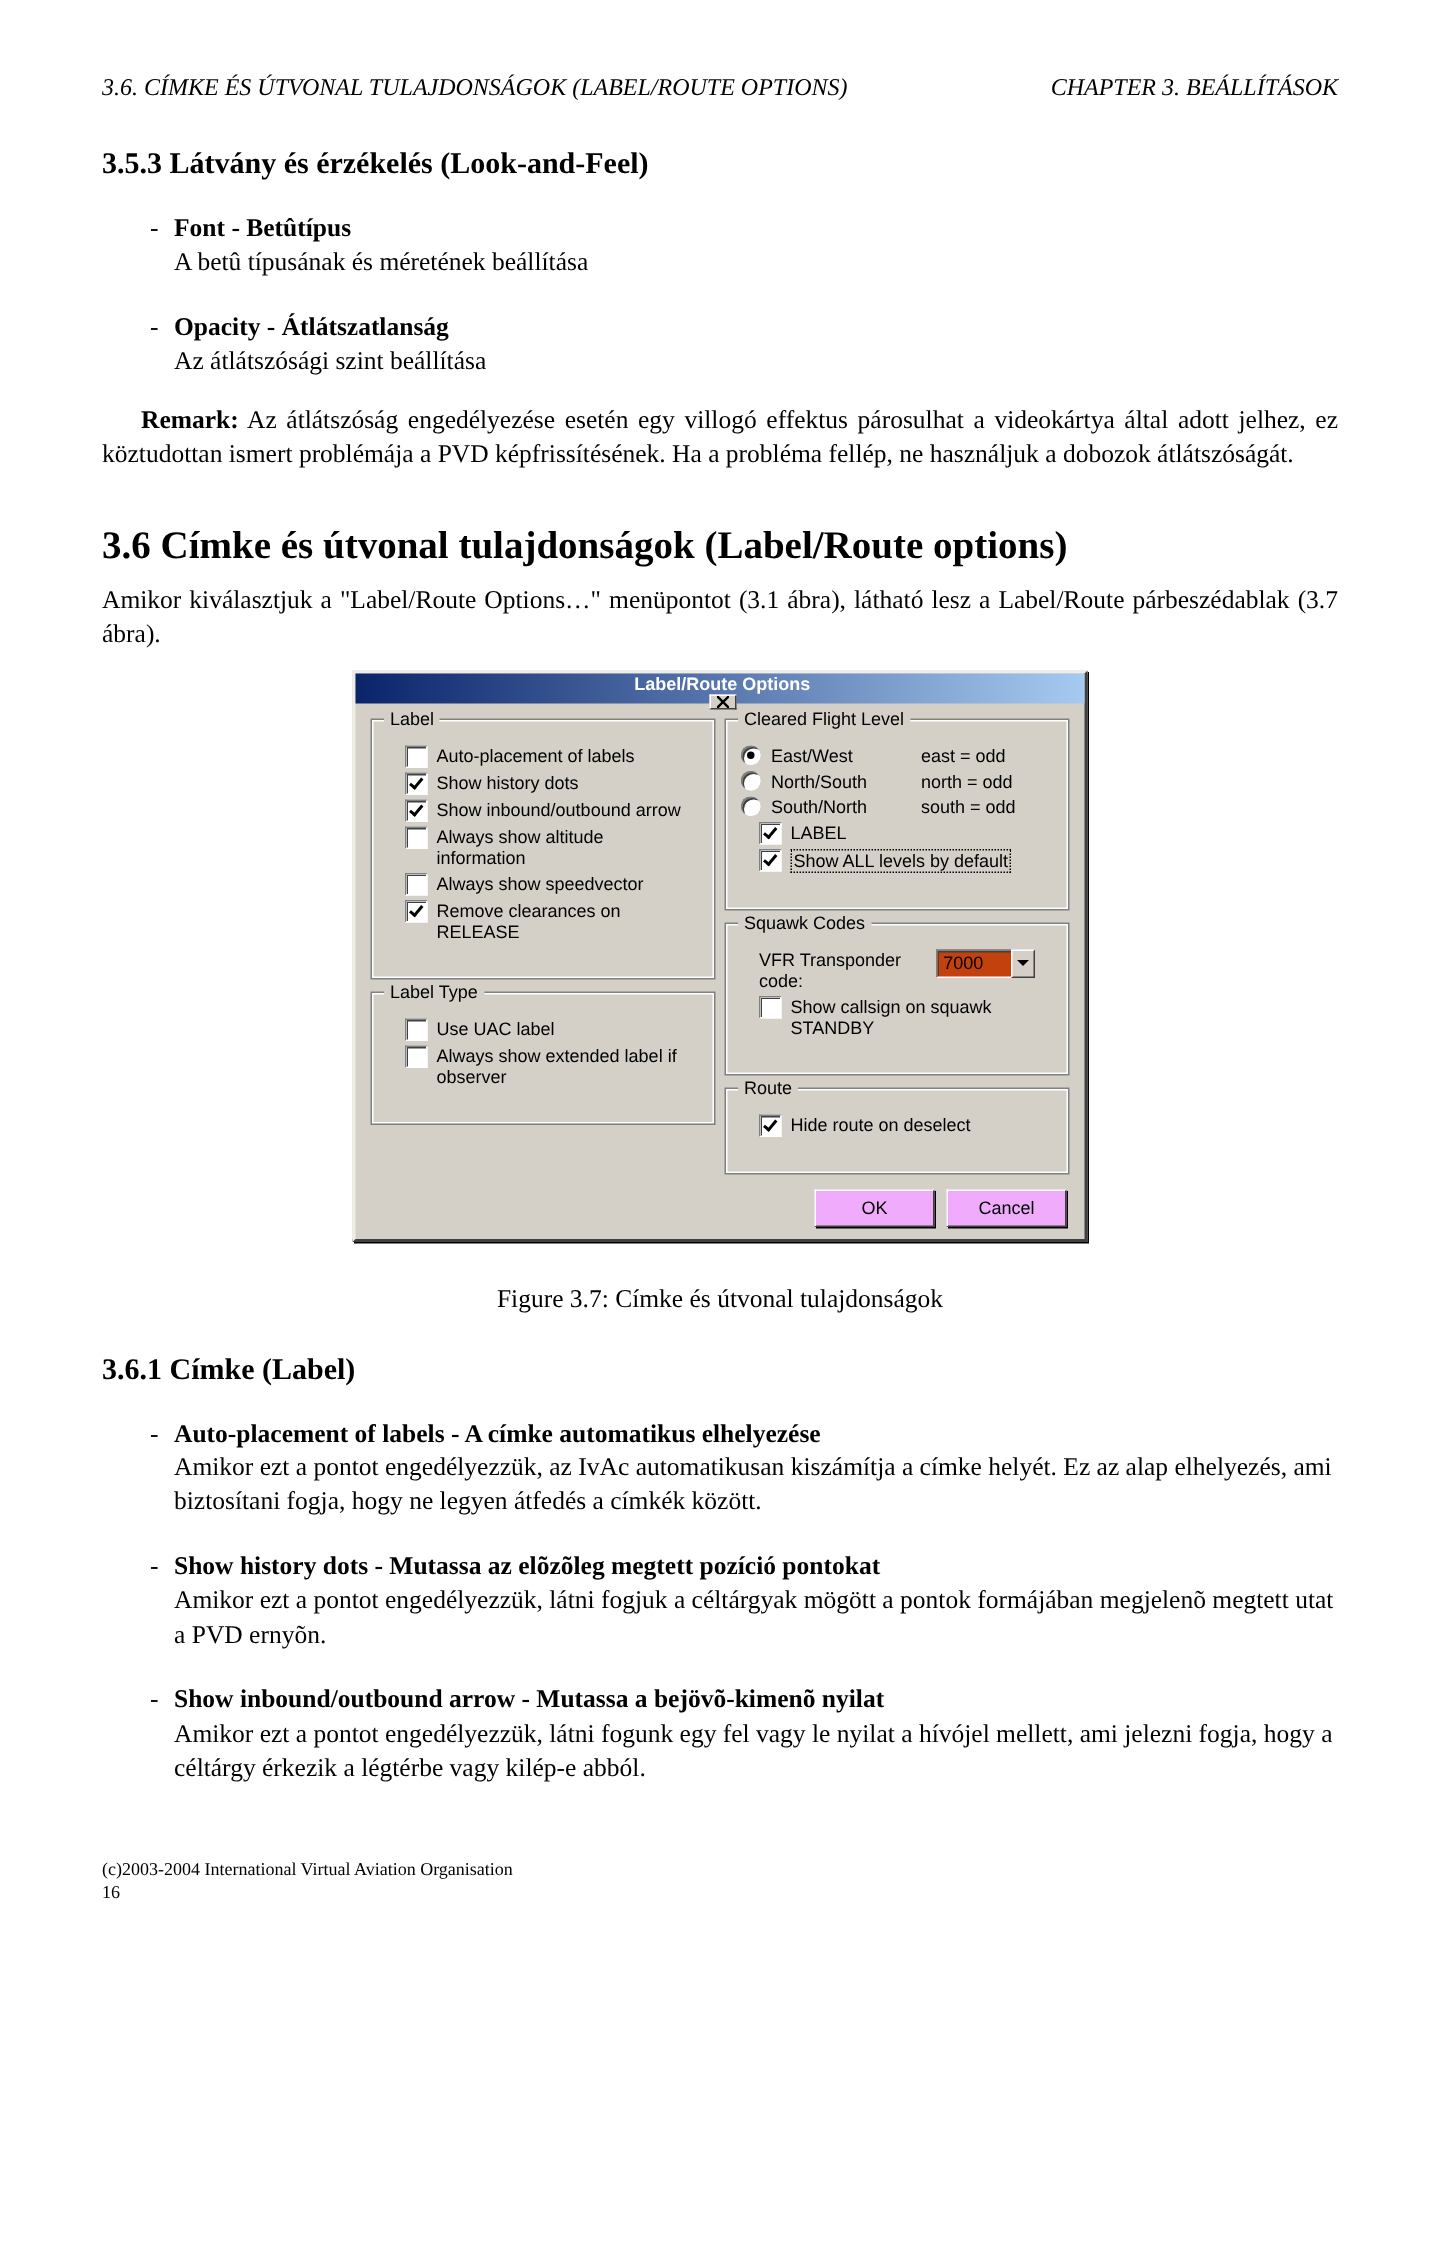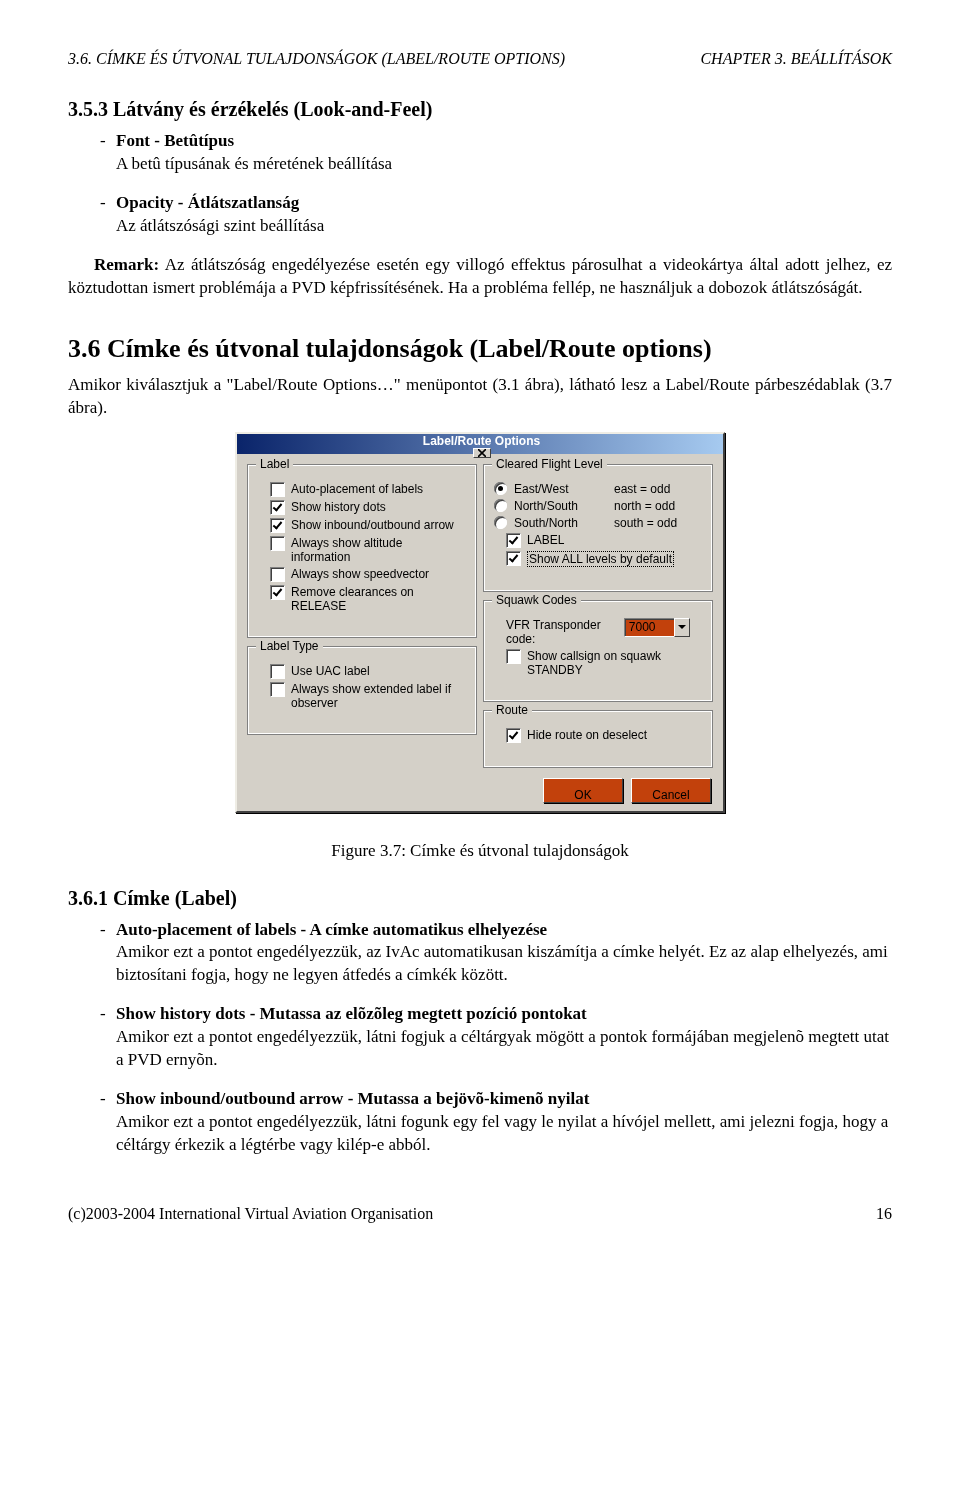--- a/index.html
+++ b/index.html
@@ -34,21 +34,21 @@
   }
   .bold { font-weight: bold; }
   ul.dash {
     list-style: none;
     padding-left: 32px;
     margin: 6px 0 12px 0;
   }
   ul.dash > li {
     position: relative;
     padding-left: 16px;
-    margin: 9px 0 16px 0;
+    margin: 20px 0 16px 0;
     font-size: 17px;
     line-height: 1.35;
   }
   ul.dash > li::before {
     content: "-";
     position: absolute;
     left: 0;
   }
   p {
     font-size: 17px;
@@ -69,23 +69,24 @@
     justify-content: center;
     margin: 6px 0 10px 0;
   }
   .fig-caption {
     text-align: center;
     font-size: 17px;
     margin: 28px 0 20px 0;
   }
   .footer {
     display: flex;
-    justify-content: space-between;
-    font-size: 16px;
+    justify-content: flex-end;
+    font-size: 12px;
     margin-top: 48px;
+    flex-direction: column;
   }
 
   
   .dlg {
     width: 486px;
     font-family: Tahoma, Arial, sans-serif;
     font-size: 12px;
     color: #000;
     background: #d4d0c8;
     border-top: 2px solid #efede5;
@@ -183,27 +184,27 @@
     grid-template-columns: 20px 100px 1fr;
     align-items: center;
     margin: 3px 0;
   }
   .dotted-focus {
     border: 1px dotted #000;
     padding: 0 1px;
   }
   .btn {
     width: 78px; height: 23px;
-    background: #c2410c;
+    background: #f0abfc;
     border-top: 1px solid #fff;
     border-left: 1px solid #fff;
     border-right: 1px solid #404040;
     border-bottom: 1px solid #404040;
     box-shadow: 1px 1px 0 #000;
-    display: inline-flex; align-items: flex-end; justify-content: center;
+    display: inline-flex; align-items: center; justify-content: center;
     margin-left: 8px;
   }
   .btn-row { display: flex; justify-content: flex-end; padding: 2px 2px 0 0; }
   .input {
     background: #c2410c;
     border-top: 1px solid #808080;
     border-left: 1px solid #808080;
     border-right: 1px solid #fff;
     border-bottom: 1px solid #fff;
     box-shadow: inset 1px 1px 0 #404040;

